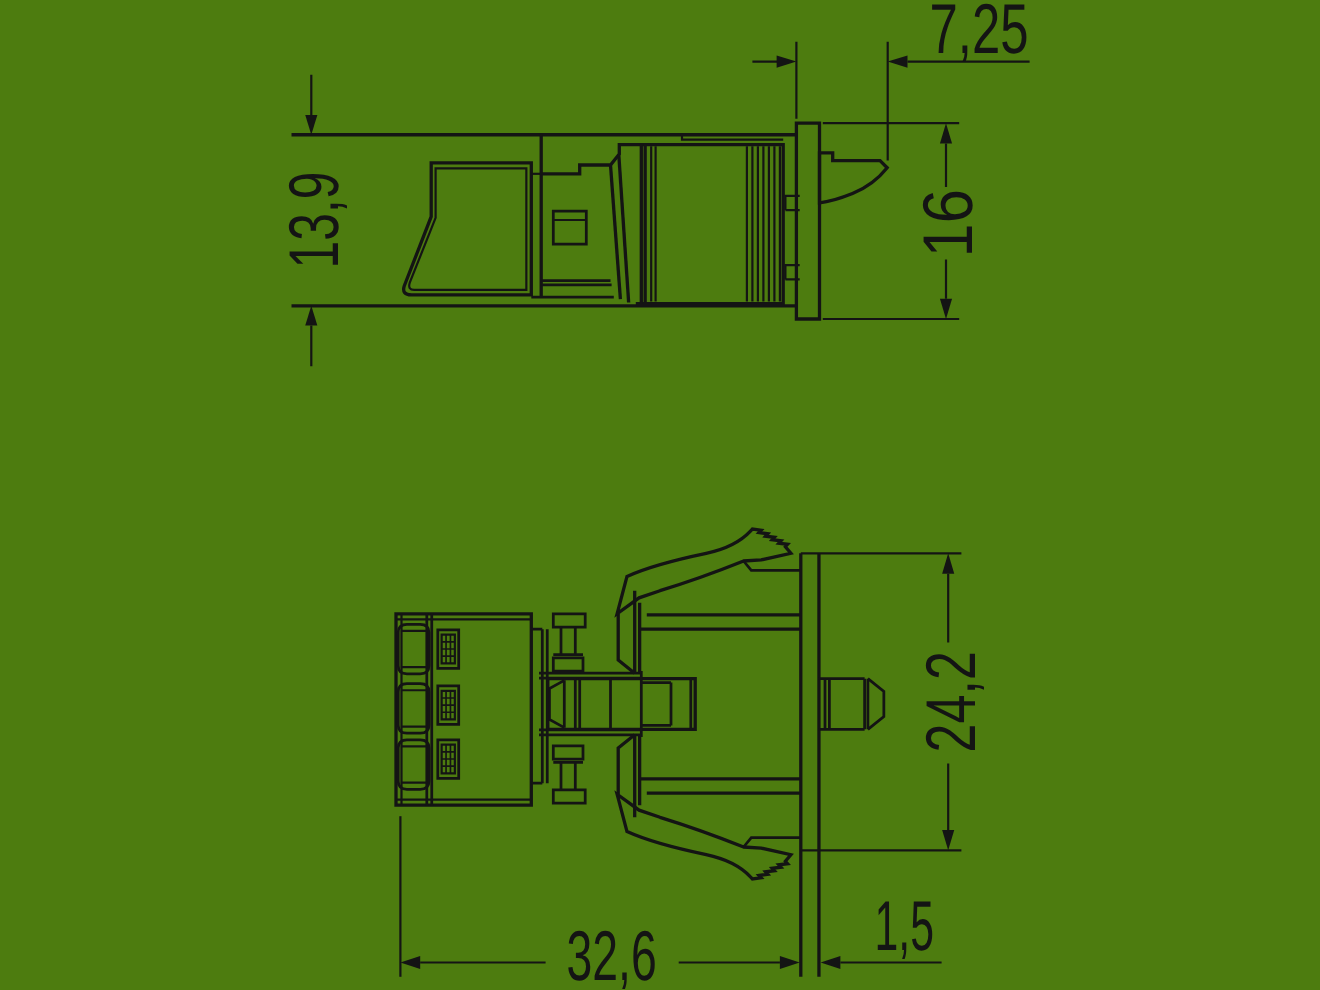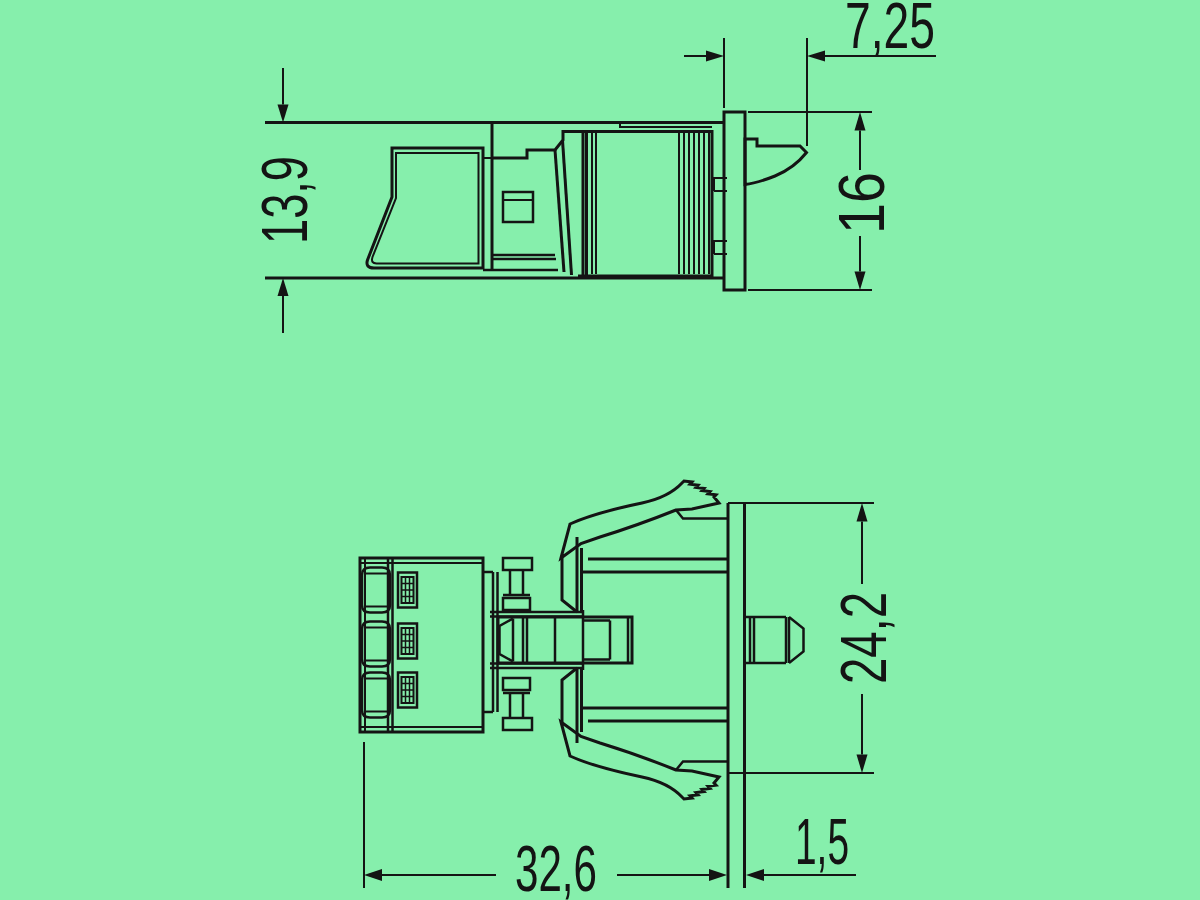--- a/index.html
+++ b/index.html
@@ -1,16 +1,16 @@
 <!DOCTYPE html>
 <html><head>
 <meta charset="utf-8">
 <style>
   html,body{margin:0;padding:0;background:#ffffff;}
-  .page{width:1200px;height:900px;background:#86efac;overflow:hidden;position:relative;}
+  .page{width:1200px;height:900px;background:#4d7c0f;overflow:hidden;position:relative;}
   svg{display:block;}
   .ln{fill:none;stroke:#141414;stroke-linecap:butt;stroke-linejoin:miter;}
   .s3{stroke-width:3;}
   .s25{stroke-width:2.5;}
   .s2{stroke-width:2;}
   .s15{stroke-width:1.5;}
   .dim{fill:none;stroke:#141414;stroke-width:2;}
   .arrow{fill:#141414;stroke:none;}
   .lbl{fill:#141414;stroke:none;font-family:"Liberation Sans",sans-serif;font-size:64px;font-weight:normal;}
 </style>

